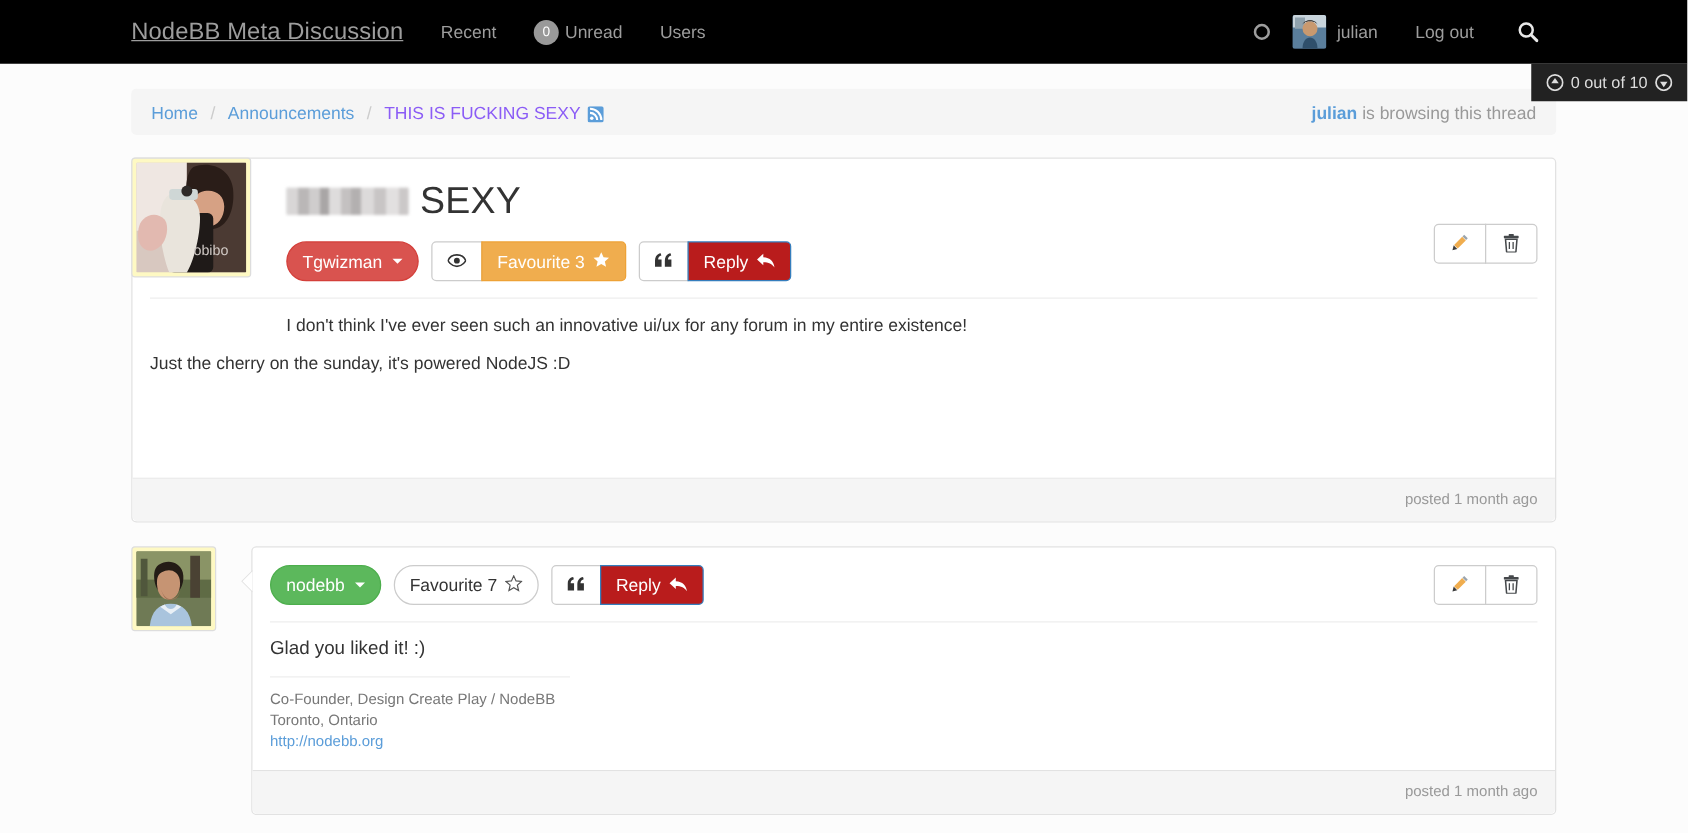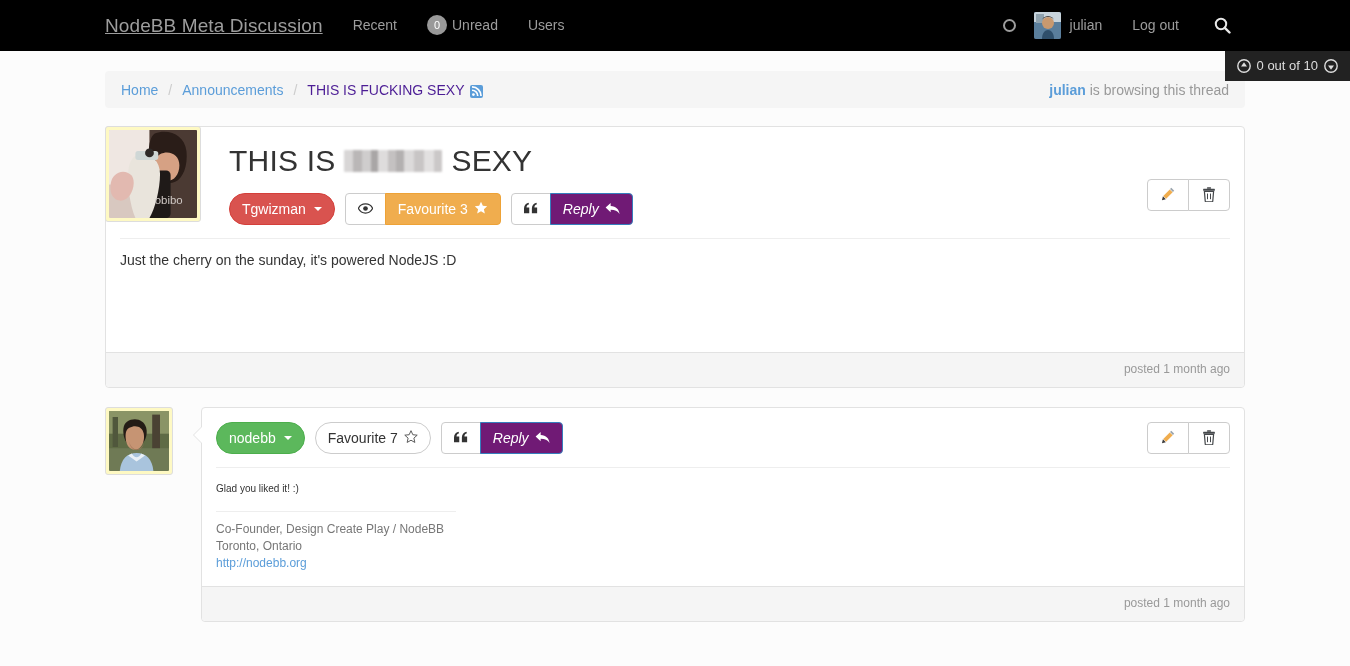--- a/index.html
+++ b/index.html
@@ -113,21 +113,21 @@
     border-radius: 4px;
     padding: 10px 16px;
     font-size: 14px;
     display: flex;
     align-items: flex-end;
     color: #999;
     height: 37px;
   }
   .breadcrumb a { color: #5b9dd9; text-decoration: none; }
   .breadcrumb .sep { color: #cccccc; padding: 0 10px; }
-  .breadcrumb .active { color: #4c1d95; }
+  .breadcrumb .active { color: #8b5cf6; }
   .rss-ico { margin-left: 6px; display: inline-flex; vertical-align: -2px; }
   .browsing {
     margin-left: auto;
     font-size: 14px;
     color: #999999;
   }
   .browsing b { color: #5b9dd9; font-weight: bold; }
 
   
   .post-block { position: relative; margin-top: 19px; }
@@ -225,21 +225,21 @@
     display: inline-flex;
     align-items: center;
     gap: 6px;
     white-space: nowrap;
     cursor: pointer;
     font-family: "Liberation Sans", sans-serif;
     height: 32px;
   }
   .btn-danger { background: #d9534f; border-color: #d43f3a; color: #fff; }
   .btn-success { background: #5cb85c; border-color: #4cae4c; color: #fff; }
-  .btn-primary { background: #701a75; border-color: #357ebd; color: #fff; font-style: italic; }
+  .btn-primary { background: #b91c1c; border-color: #357ebd; color: #fff; }
   .btn-warning { background: #f0ad4e; border-color: #eea236; color: #fff; }
   .btn-default { background: #ffffff; border-color: #cccccc; color: #333333; }
 
   .caret {
     width: 0; height: 0;
     border-left: 4px solid transparent;
     border-right: 4px solid transparent;
     border-top: 4px solid currentColor;
     margin-left: 2px;
   }
@@ -397,21 +397,20 @@
           <circle cx="46" cy="26" r="5" fill="#2e2a28"></circle>
           <path d="M6 52c6-6 14-6 20 0 4 6 2 18-4 24-8 8-18 4-20-6-1-7 0-14 4-18z" fill="#e2b9b0"></path>
           <text x="52" y="84" font-size="13" fill="#cfc8c4" font-family="sans-serif">obibo</text>
         </svg>
       </div>
     </div>
 
     <div class="panel">
       <div class="panel-body">
         <h1 class="post-title">
-          <span>THIS IS</span>
           <span class="censored"></span>
           <span>SEXY</span>
         </h1>
 
         <div class="toolbar title-row">
           <button class="btn btn-danger">
             <span>Tgwizman</span>
             <span class="caret"></span>
           </button>
 
@@ -472,20 +471,21 @@
                   <line x1="8.6" y1="7" x2="8.6" y2="13" stroke="#45484b" stroke-width="1.1"></line>
                 </svg>
               </span>
             </button>
           </div>
         </div>
 
         <hr class="divider">
 
         <div class="post-content">
+          <p class="wrap-indent">I don't think I've ever seen such an innovative ui/ux for any forum in my entire existence!</p>
           <p>Just the cherry on the sunday, it's powered NodeJS :D</p>
         </div>
         <div class="body-spacer-lg"></div>
       </div>
       <div class="panel-footer">
         <span>posted 1 month ago</span>
       </div>
     </div>
   </div>
 
@@ -563,21 +563,21 @@
                   <line x1="8.6" y1="7" x2="8.6" y2="13" stroke="#45484b" stroke-width="1.1"></line>
                 </svg>
               </span>
             </button>
           </div>
         </div>
 
         <hr class="divider">
 
         <div class="post-content">
-          <p style="font-size:10px">Glad you liked it! :)</p>
+          <p style="font-size:15px">Glad you liked it! :)</p>
           <hr class="sig-hr">
           <div class="signature">
             <div>Co-Founder, Design Create Play / NodeBB</div>
             <div>Toronto, Ontario</div>
             <a href="#">http://nodebb.org</a>
           </div>
         </div>
         <div class="body-spacer-sm"></div>
       </div>
       <div class="panel-footer">

